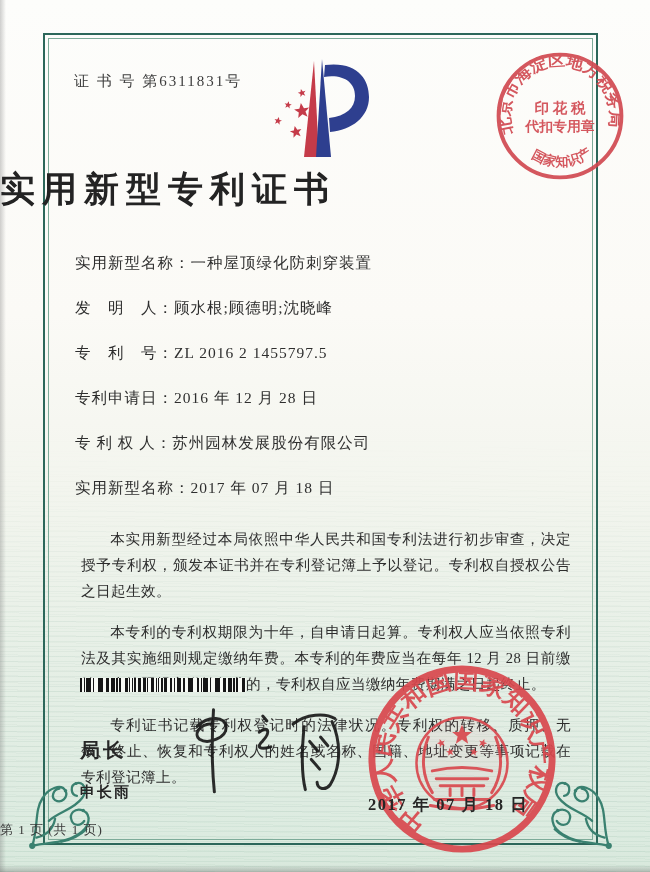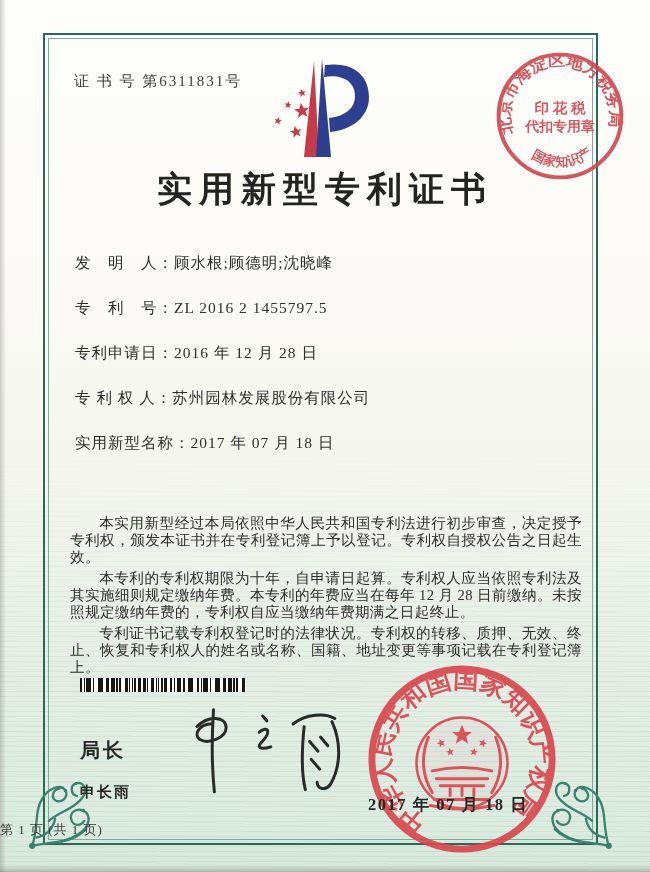--- a/index.html
+++ b/index.html
@@ -28,30 +28,30 @@
   .frame-inner{position:absolute;left:48px;top:38px;right:57px;bottom:32px;
     border:1px solid #7dab99;}
   .flourish{position:absolute;width:104px;height:104px;}
   .flourish.left{left:26px;bottom:22px;}
   .flourish.right{right:35px;bottom:22px;transform:scaleX(-1);}
 
   .cert-number{position:absolute;left:74px;top:72px;font-size:15px;
     letter-spacing:2px;color:#3c3c3c;}
   .logo{position:absolute;left:255px;top:53px;width:160px;height:112px;}
   .seal-top{position:absolute;left:494px;top:50px;width:132px;height:132px;opacity:.9;}
-  .title{position:absolute;left:0;right:0;top:166px;text-align:center;
+  .title{position:absolute;left:0;right:0;top:166px;text-align:left;
     font-size:35px;font-weight:600;letter-spacing:7px;color:#232323;}
 
   .fields{position:absolute;left:75px;top:253px;width:470px;}
   .field{height:45px;font-size:15.5px;color:#303030;letter-spacing:1px;white-space:nowrap;}
   .field .lbl{color:#2e2e2e;}
   .field .val{color:#2e2e2e;}
 
   .paragraphs{position:absolute;left:66px;right:64px;top:511px;color:#2d2d2d;}
-  .paragraphs p{margin:4px;text-indent:2em;font-size:14.6px;line-height:17px;
+  .paragraphs p{margin:15px;text-indent:2em;font-size:14.6px;line-height:26px;
     letter-spacing:.4px;text-align:justify;}
 
   .barcode{position:absolute;left:80px;top:678px;width:166px;height:14px;
     background:
       repeating-linear-gradient(90deg,#161616 0 2px,transparent 2px 4px,#161616 4px 5px,transparent 5px 9px),
       repeating-linear-gradient(90deg,#161616 0 1px,transparent 1px 6px,#161616 6px 9px,transparent 9px 13px);
     background-color:#f8faf5;}
   .signer{position:absolute;left:80px;top:737px;
     font-family:"Liberation Sans","DejaVu Sans",sans-serif;color:#262626;}
   .signer .role{font-size:20px;letter-spacing:3px;font-weight:700;}
@@ -137,20 +137,23 @@
     <text font-size="20" fill="#d0464e" font-family="'Liberation Serif',serif" font-weight="700">
       <textPath href="#arcBotA" startOffset="0" textLength="138" lengthAdjust="spacingAndGlyphs">国家知识产权局</textPath>
     </text>
     <text x="100" y="96" text-anchor="middle" font-size="22" fill="#d0464e" font-weight="700" font-family="'Liberation Serif',serif">印 花 税</text>
     <text x="100" y="122" text-anchor="middle" font-size="21" fill="#d0464e" font-weight="700" font-family="'Liberation Serif',serif">代扣专用章</text>
   </svg>
 
   <div class="title">实用新型专利证书</div>
 
   <div class="fields">
+    <div class="field">
+      <span class="lbl">实用新型名称：</span><span class="val">一种屋顶绿化防刺穿装置</span>
+    </div>
     <div class="field">
       <span class="lbl">发　明　人：</span><span class="val">顾水根;顾德明;沈晓峰</span>
     </div>
     <div class="field">
       <span class="lbl">专　利　号：</span><span class="val">ZL 2016 2 1455797.5</span>
     </div>
     <div class="field">
       <span class="lbl">专利申请日：</span><span class="val">2016 年 12 月 28 日</span>
     </div>
     <div class="field">

